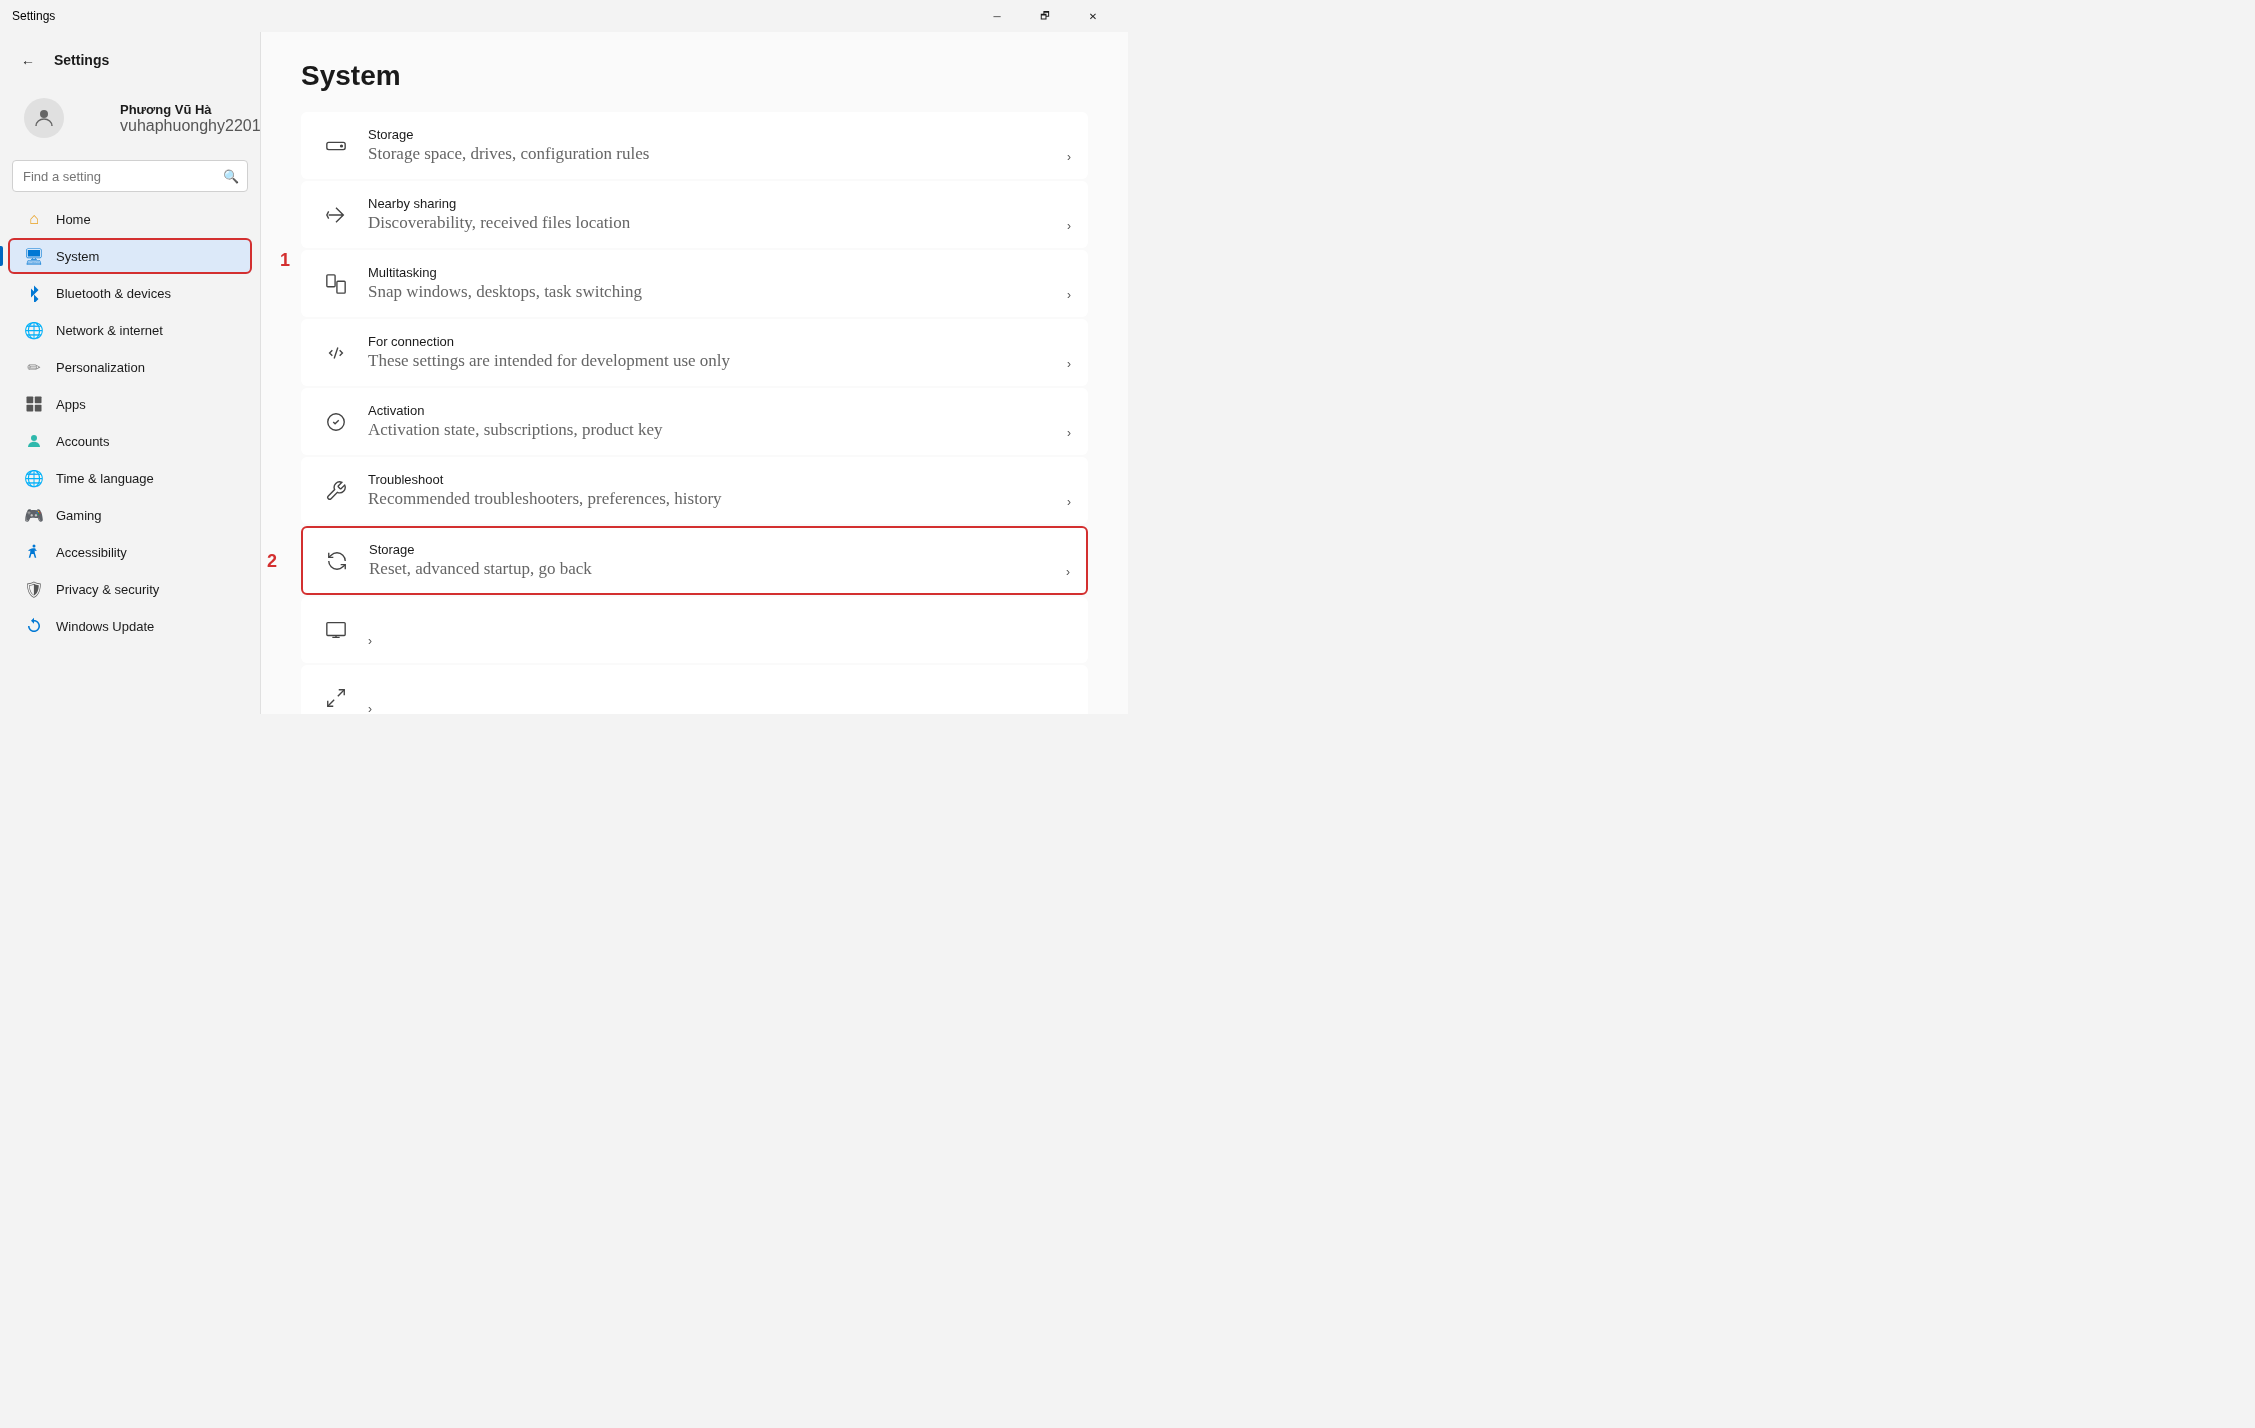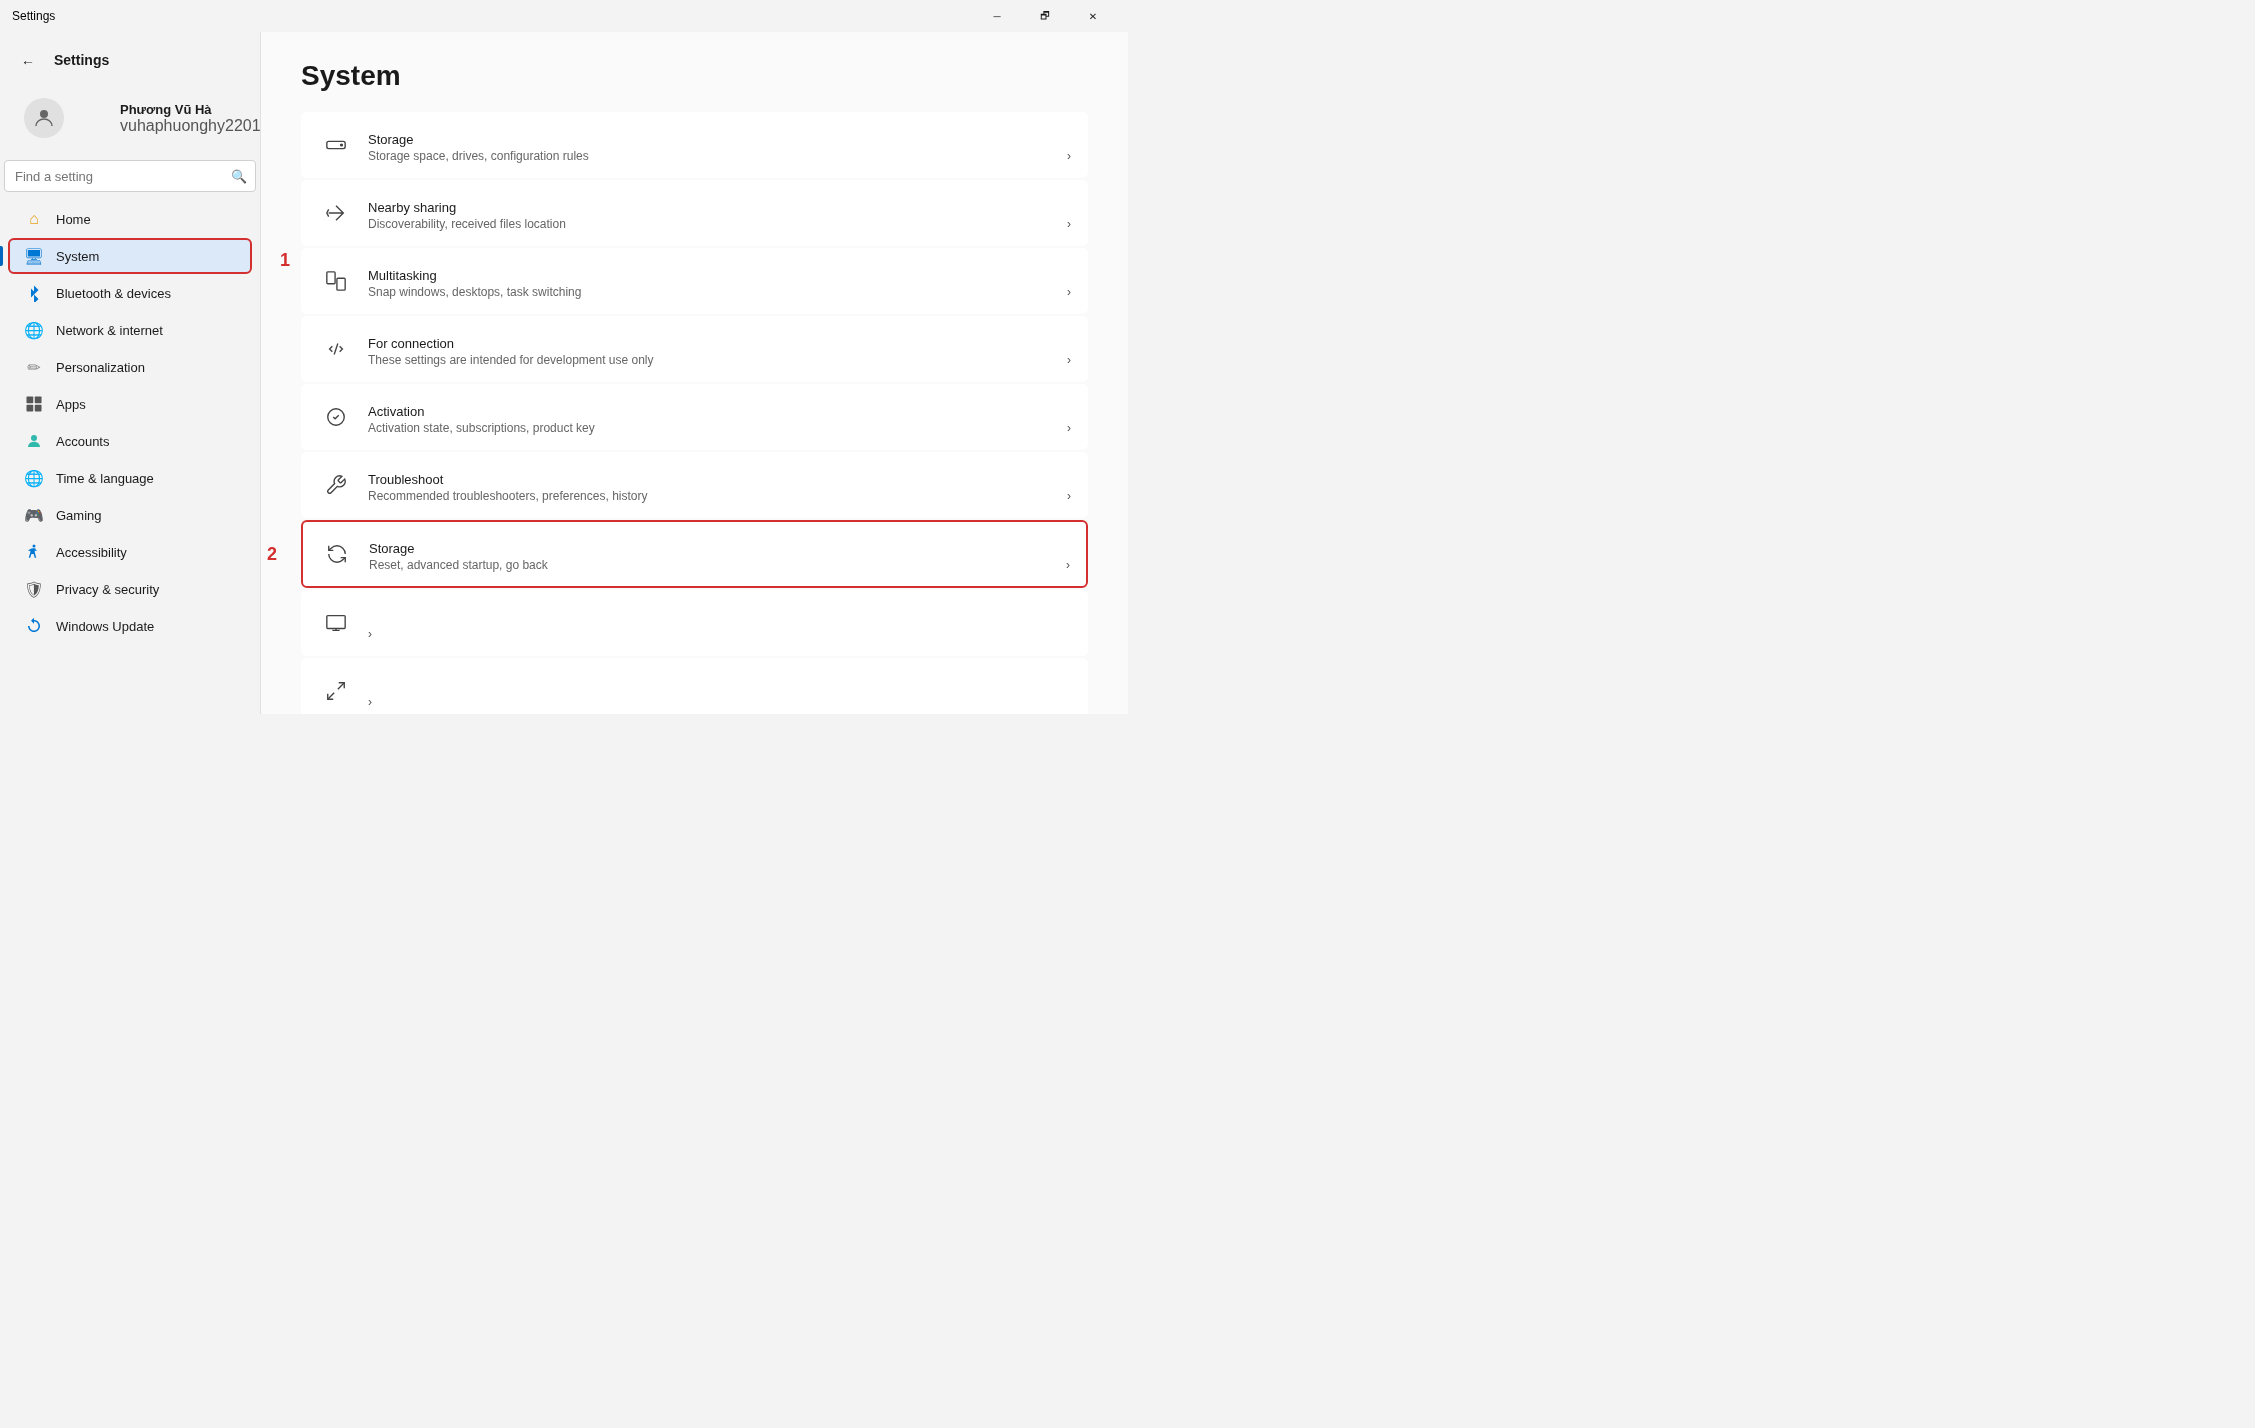--- a/index.html
+++ b/index.html
@@ -111,21 +111,21 @@
       font-size: 22px;
       color: #555;
       flex-shrink: 0;
     }
     .user-info { display: flex; flex-direction: column; margin-left: 44px; }
     .user-name { font-size: 13px; font-weight: 600; color: #1a1a1a; }
     .user-email { font-size: 16px; color: #555; }
 
     
     .search-box {
-      margin: 8px 4px;
+      margin: 8px 12px;
       position: relative;
       text-decoration: underline;
     }
     .search-input {
       width: 100%;
       height: 32px;
       border-radius: 4px;
       border: 1px solid #d0d0d0;
       background: white;
       padding: 0 32px 0 10px;
@@ -229,23 +229,24 @@
 
     .settings-item-text {
       flex: 1;
     }
     .settings-item-title {
       font-size: 13px;
       font-weight: 500;
       color: #1a1a1a;
     }
     .settings-item-desc {
-      font-size: 12px;
+      font-size: 17px;
       color: #666;
       margin-top: 2px;
+      font-family: Liberation Serif, serif;
     }
 
     .settings-item-chevron {
       color: #555;
       font-size: 12px;
       flex-shrink: 0;
     }
 
     
     .annotation {

